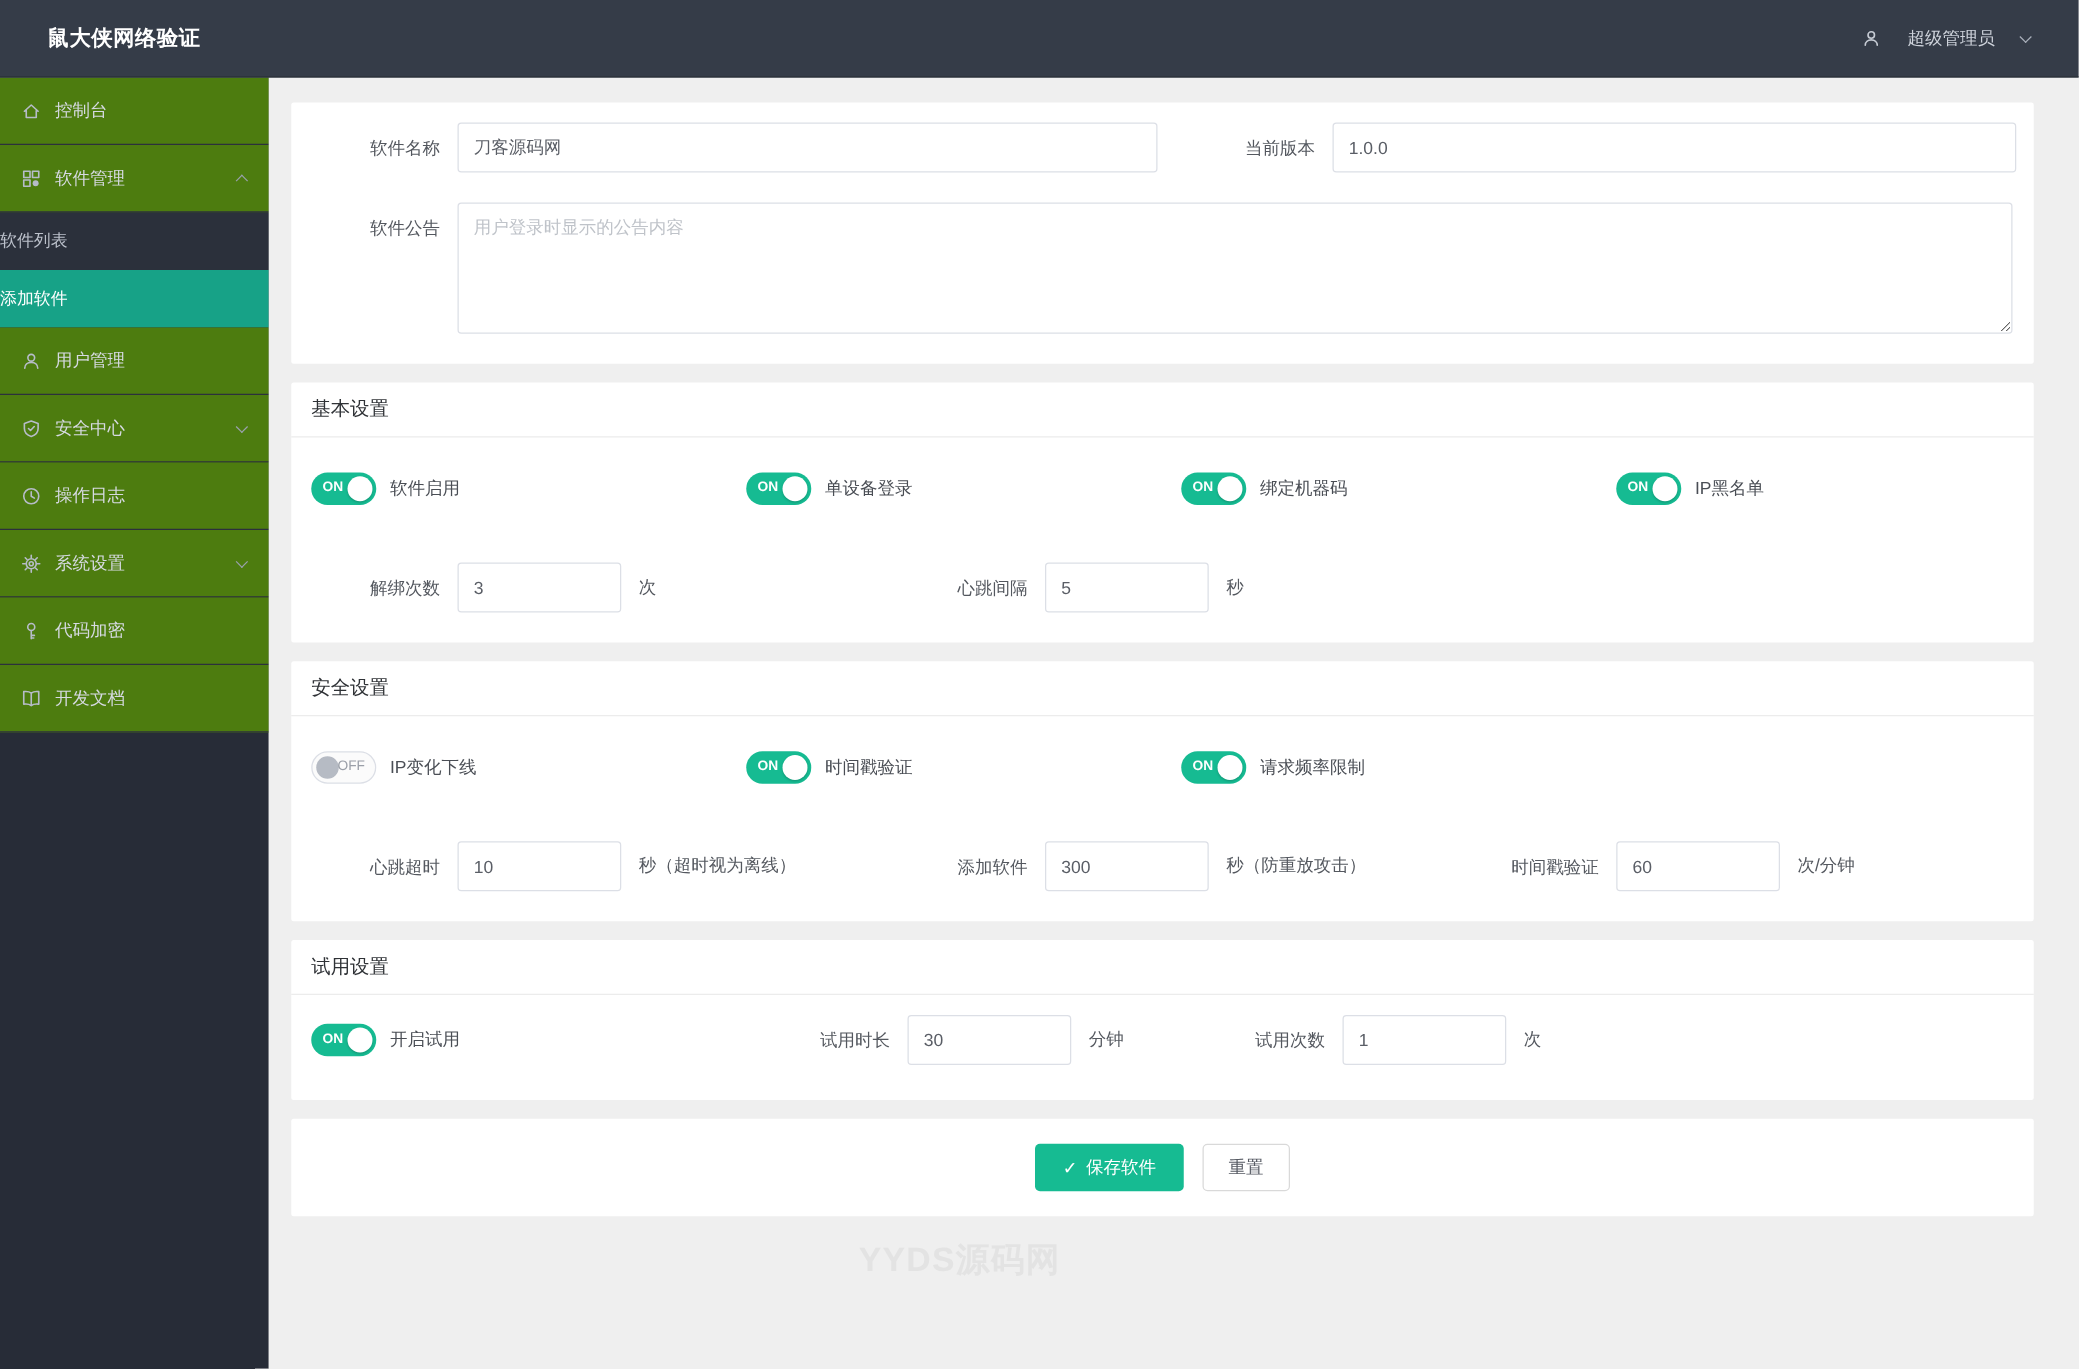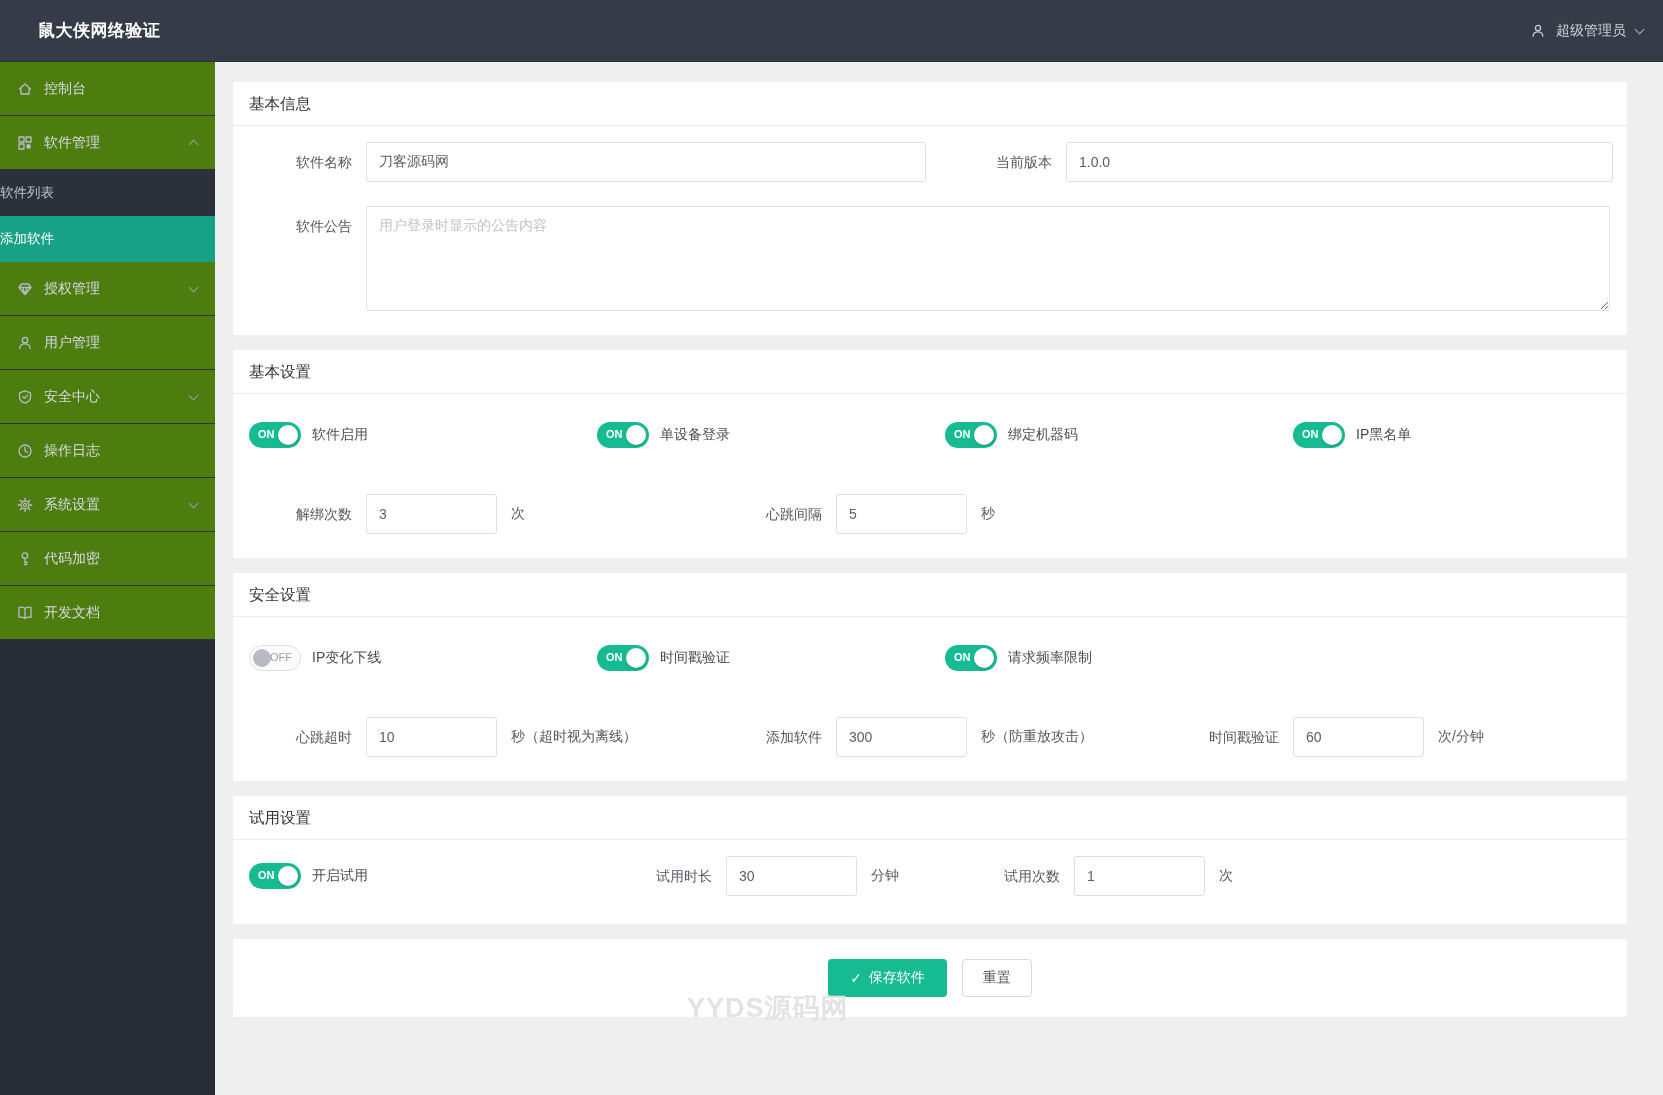--- a/index.html
+++ b/index.html
@@ -5,21 +5,21 @@
   * { margin:0; padding:0; box-sizing:border-box; }
   html,body { width:1663px; height:1095px; overflow:hidden; }
   body { font-family:"Liberation Sans","DejaVu Sans",sans-serif; background:#efefef; }
   .screen { position:relative; width:1663px; height:1095px; }
 
   
   .topbar { position:absolute; left:0; top:0; width:1663px; height:62px;
             background:#353c48; display:flex; align-items:center; z-index:5;
             border-bottom:1px solid #2b3039; }
   .logo { width:215px; padding-left:38px; color:#ffffff; font-size:17px; font-weight:bold; letter-spacing:.5px; }
-  .topbar-right { margin-left:auto; padding-right:20px; display:flex; align-items:center; gap:10px;
+  .topbar-right { margin-left:auto; padding-right:39px; display:flex; align-items:center; gap:21px;
                   color:#ced3db; font-size:14px; cursor:pointer; }
   .chev { display:inline-block; border:solid #aab0bb; border-width:0 1.5px 1.5px 0; padding:3px; }
   .chev.down { transform:rotate(45deg); margin-top:-3px; }
   .chev.up   { transform:rotate(-135deg); margin-top:4px; }
 
   
   .sidebar { position:absolute; left:0; top:62px; bottom:0; width:215px; background:#272c37; }
   .side-item { height:54px; display:flex; align-items:center; padding:0 18px 0 17px;
                background:#4d7c0f; color:#d6dae2; font-size:14px; cursor:pointer;
                border-bottom:1px solid #2c313c; }
@@ -120,27 +120,20 @@
     <div class="submenu">
       <div class="sub-item">
         <span>软件列表</span>
       </div>
       <div class="sub-item active">
         <span>添加软件</span>
       </div>
     </div>
     <div class="side-item">
       <svg class="icon ico" viewBox="0 0 16 16" width="16" height="16">
-          <path d="M4.5 3h7L14 6.5 8 13.5 2 6.5 4.5 3zM2 6.5h12M8 13.5L5.7 6.5M8 13.5l2.3-7"></path>
-        </svg>
-      <span>授权管理</span>
-      <span class="chev down"></span>
-    </div>
-    <div class="side-item">
-      <svg class="icon ico" viewBox="0 0 16 16" width="16" height="16">
           <circle cx="8" cy="5.2" r="2.7"></circle>
           <path d="M2.8 13.5c0-2.9 2.3-4.6 5.2-4.6s5.2 1.7 5.2 4.6"></path>
         </svg>
       <span>用户管理</span>
     </div>
     <div class="side-item">
       <svg class="icon ico" viewBox="0 0 16 16" width="16" height="16">
           <path d="M8 1.8l5.5 2v4c0 3.2-2.3 5.4-5.5 6.4-3.2-1-5.5-3.2-5.5-6.4v-4L8 1.8z"></path>
           <path d="M5.8 7.8l1.6 1.6 3-3.2"></path>
         </svg>
@@ -174,21 +167,20 @@
       <svg class="icon ico" viewBox="0 0 16 16" width="16" height="16">
           <path d="M8 3.5C6.5 2.3 4.5 2 2 2.3v10C4.5 12 6.5 12.3 8 13.5c1.5-1.2 3.5-1.5 6-1.2v-10C11.5 2 9.5 2.3 8 3.5zM8 3.5v10"></path>
         </svg>
       <span>开发文档</span>
     </div>
   </aside>
 
   <main class="main">
 
     <section class="card">
-      <div class="card-title">基本信息</div>
       <div class="card-body">
         <div class="form-row">
           <div class="fg l0">
             <label>软件名称</label>
             <input class="txt w560" value="刀客源码网" style="">
           </div>
           <div class="fg l700">
             <label>当前版本</label>
             <input class="txt w547" value="1.0.0" style="">
           </div>

